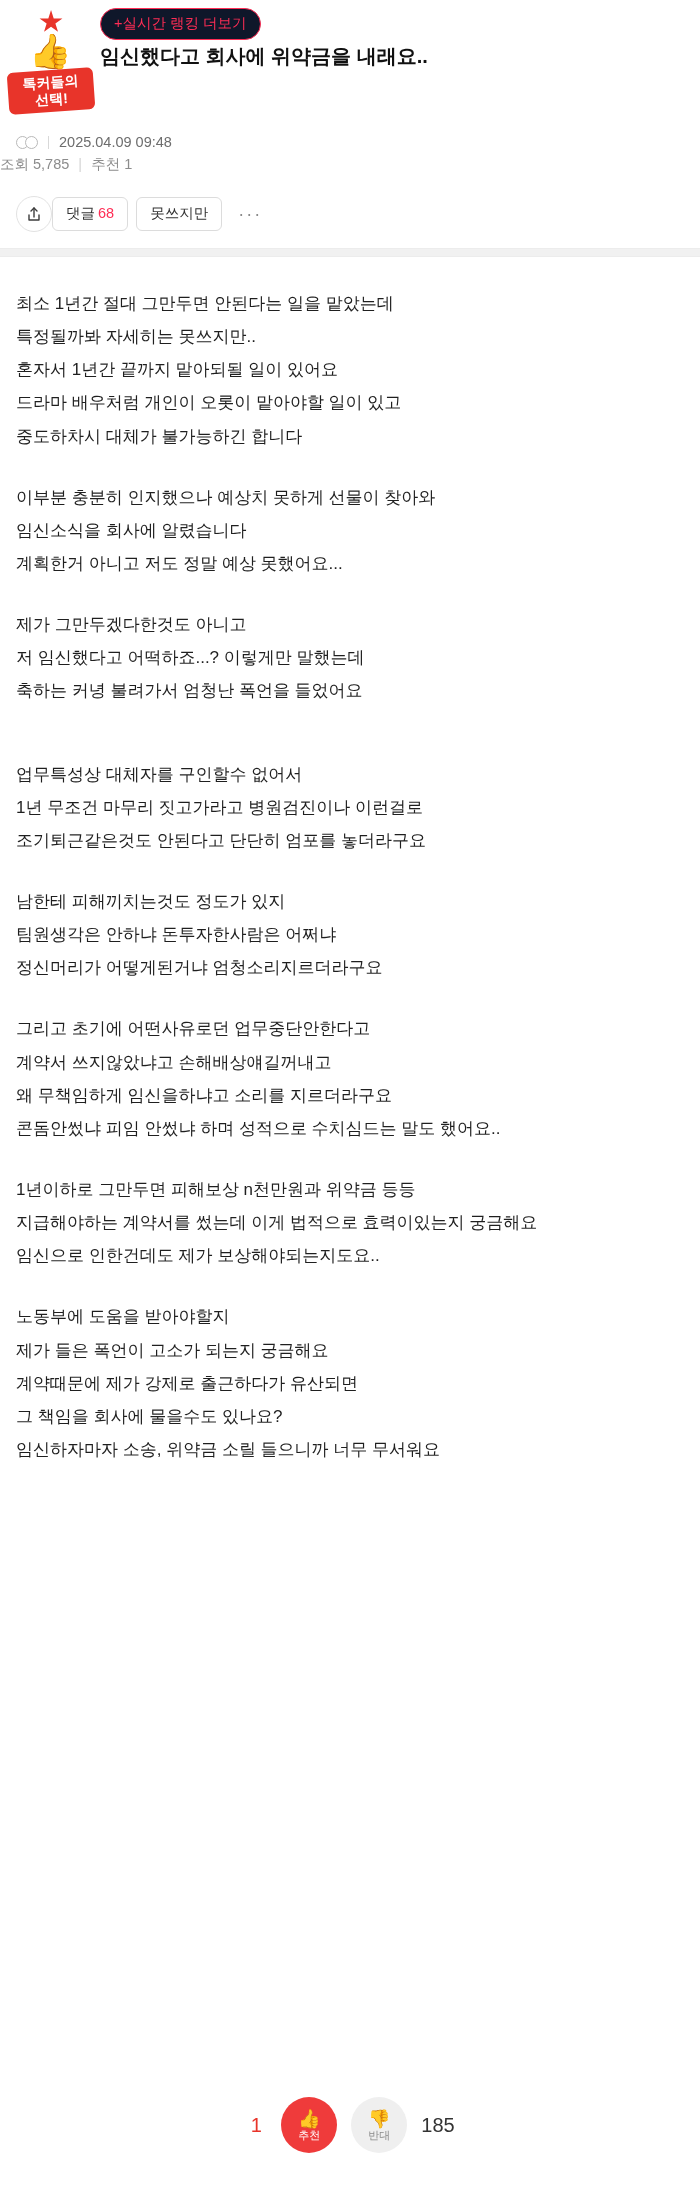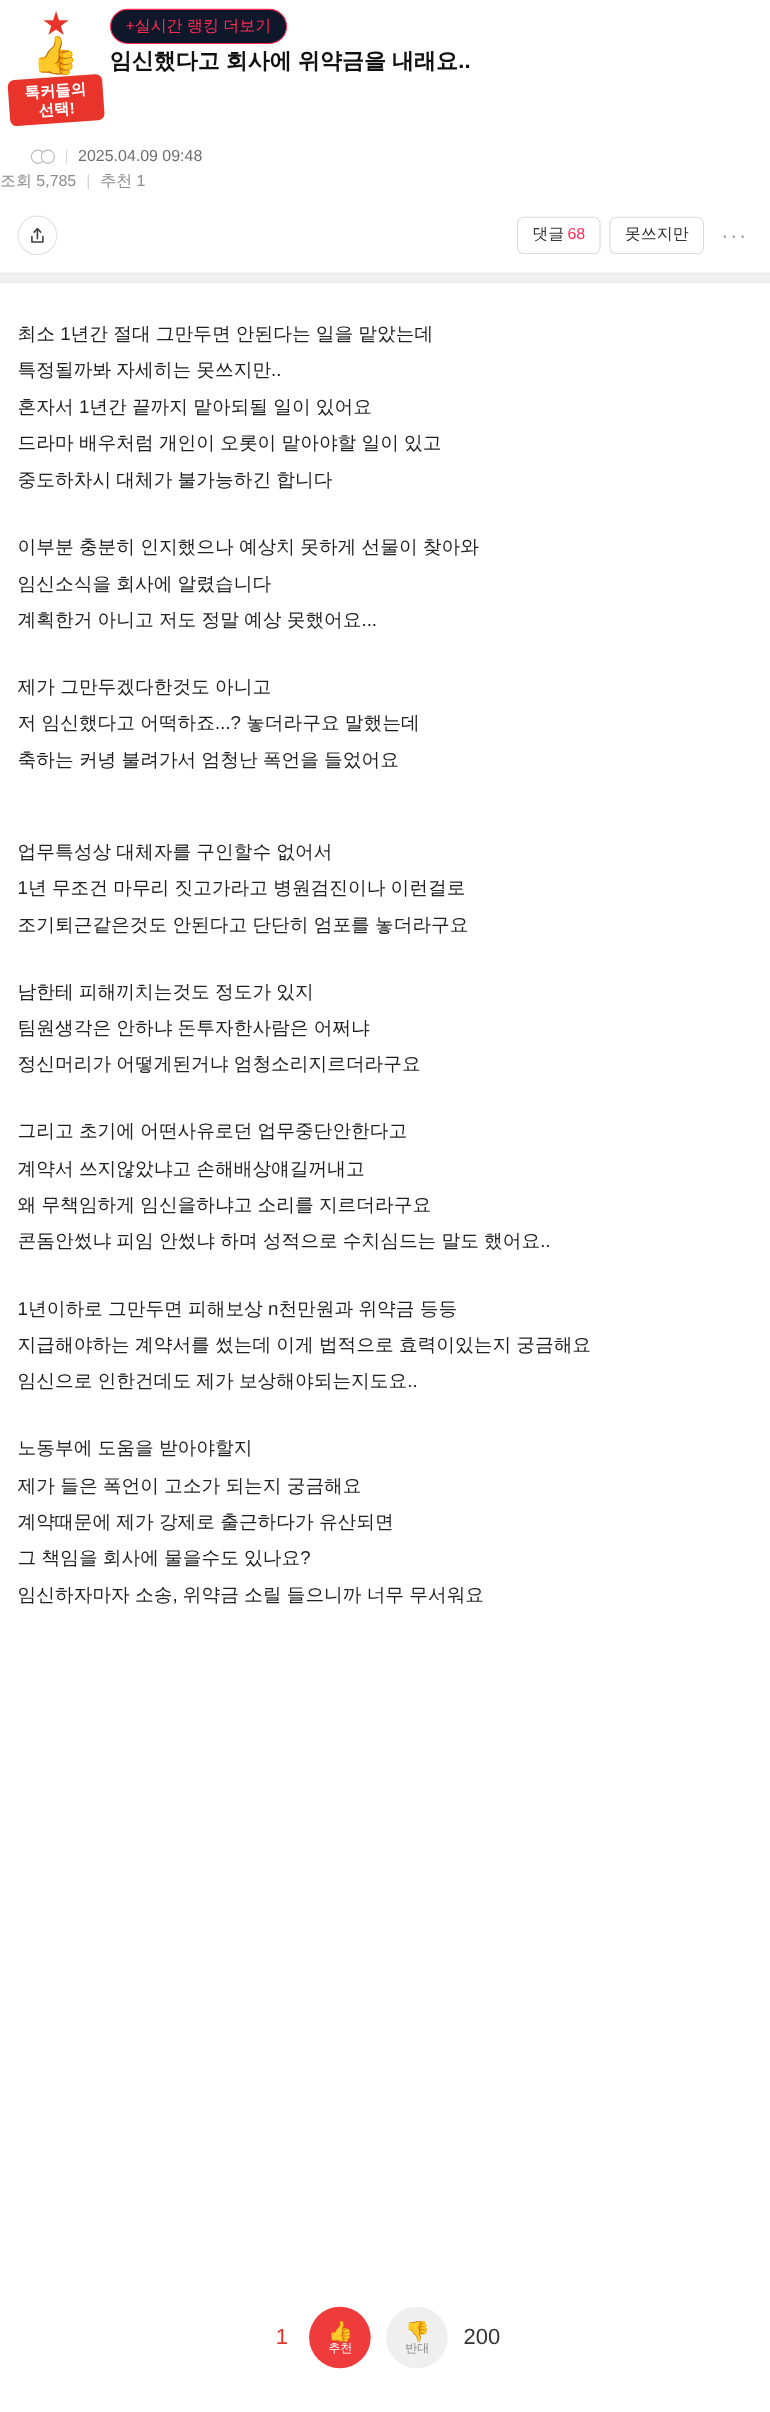--- a/index.html
+++ b/index.html
@@ -84,21 +84,20 @@
   }
 
   .meta-row {
     padding: 0 16px;
     margin-top: 4px;
     display: flex;
     align-items: center;
     gap: 10px;
     font-size: 14.5px;
     color: #6d6d6d;
-    margin-left: 12px;
   }
   .avatar-pair {
     display: flex;
     align-items: center;
   }
   .avatar-pair span {
     display: inline-block;
     width: 13px; height: 13px;
     border: 1.5px solid #b9b9b9;
     border-radius: 50%;
@@ -116,21 +115,21 @@
     color: #8c8c8c;
   }
   .stat-row .divider { color: #d4d4d4; margin: 0 5px; }
 
   
   .action-bar {
     margin-top: 22px;
     padding: 0 16px 16px 16px;
     display: flex;
     align-items: center;
-    justify-content: space-between;
+    justify-content: flex-start;
   }
   .share-btn {
     width: 36px; height: 36px;
     border: 1px solid #e2e2e2;
     border-radius: 50%;
     background: #fff;
     display: flex;
     align-items: center;
     justify-content: center;
     color: #3c3c3c;
@@ -263,21 +262,21 @@
   <div class="body">
     <p class="para">최소 1년간 절대 그만두면 안된다는 일을 맡았는데
 특정될까봐 자세히는 못쓰지만..
 혼자서 1년간 끝까지 맡아되될 일이 있어요
 드라마 배우처럼 개인이 오롯이 맡아야할 일이 있고
 중도하차시 대체가 불가능하긴 합니다</p>
     <p class="para">이부분 충분히 인지했으나 예상치 못하게 선물이 찾아와
 임신소식을 회사에 알렸습니다
 계획한거 아니고 저도 정말 예상 못했어요...</p>
     <p class="para gap-lg">제가 그만두겠다한것도 아니고
-저 임신했다고 어떡하죠...? 놓더라구요 말했는데
+저 임신했다고 어떡하죠...? 이렇게만 말했는데
 축하는 커녕 불려가서 엄청난 폭언을 들었어요</p>
     <p class="para">업무특성상 대체자를 구인할수 없어서
 1년 무조건 마무리 짓고가라고 병원검진이나 이런걸로
 조기퇴근같은것도 안된다고 단단히 엄포를 놓더라구요</p>
     <p class="para">남한테 피해끼치는것도 정도가 있지
 팀원생각은 안하냐 돈투자한사람은 어쩌냐
 정신머리가 어떻게된거냐 엄청소리지르더라구요</p>
     <p class="para">그리고 초기에 어떤사유로던 업무중단안한다고
 계약서 쓰지않았냐고 손해배상얘길꺼내고
 왜 무책임하게 임신을하냐고 소리를 지르더라구요
@@ -295,16 +294,16 @@
   <div class="vote-bar">
     <span class="vote-num left">1</span>
     <button class="circle-btn up">
       <span class="ic">👍</span>
       <span class="tx">추천</span>
     </button>
     <button class="circle-btn down">
       <span class="ic">👎</span>
       <span class="tx">반대</span>
     </button>
-    <span class="vote-num">200</span>
+    <span class="vote-num">185</span>
   </div>
 
 </div>
 
 </body></html>

